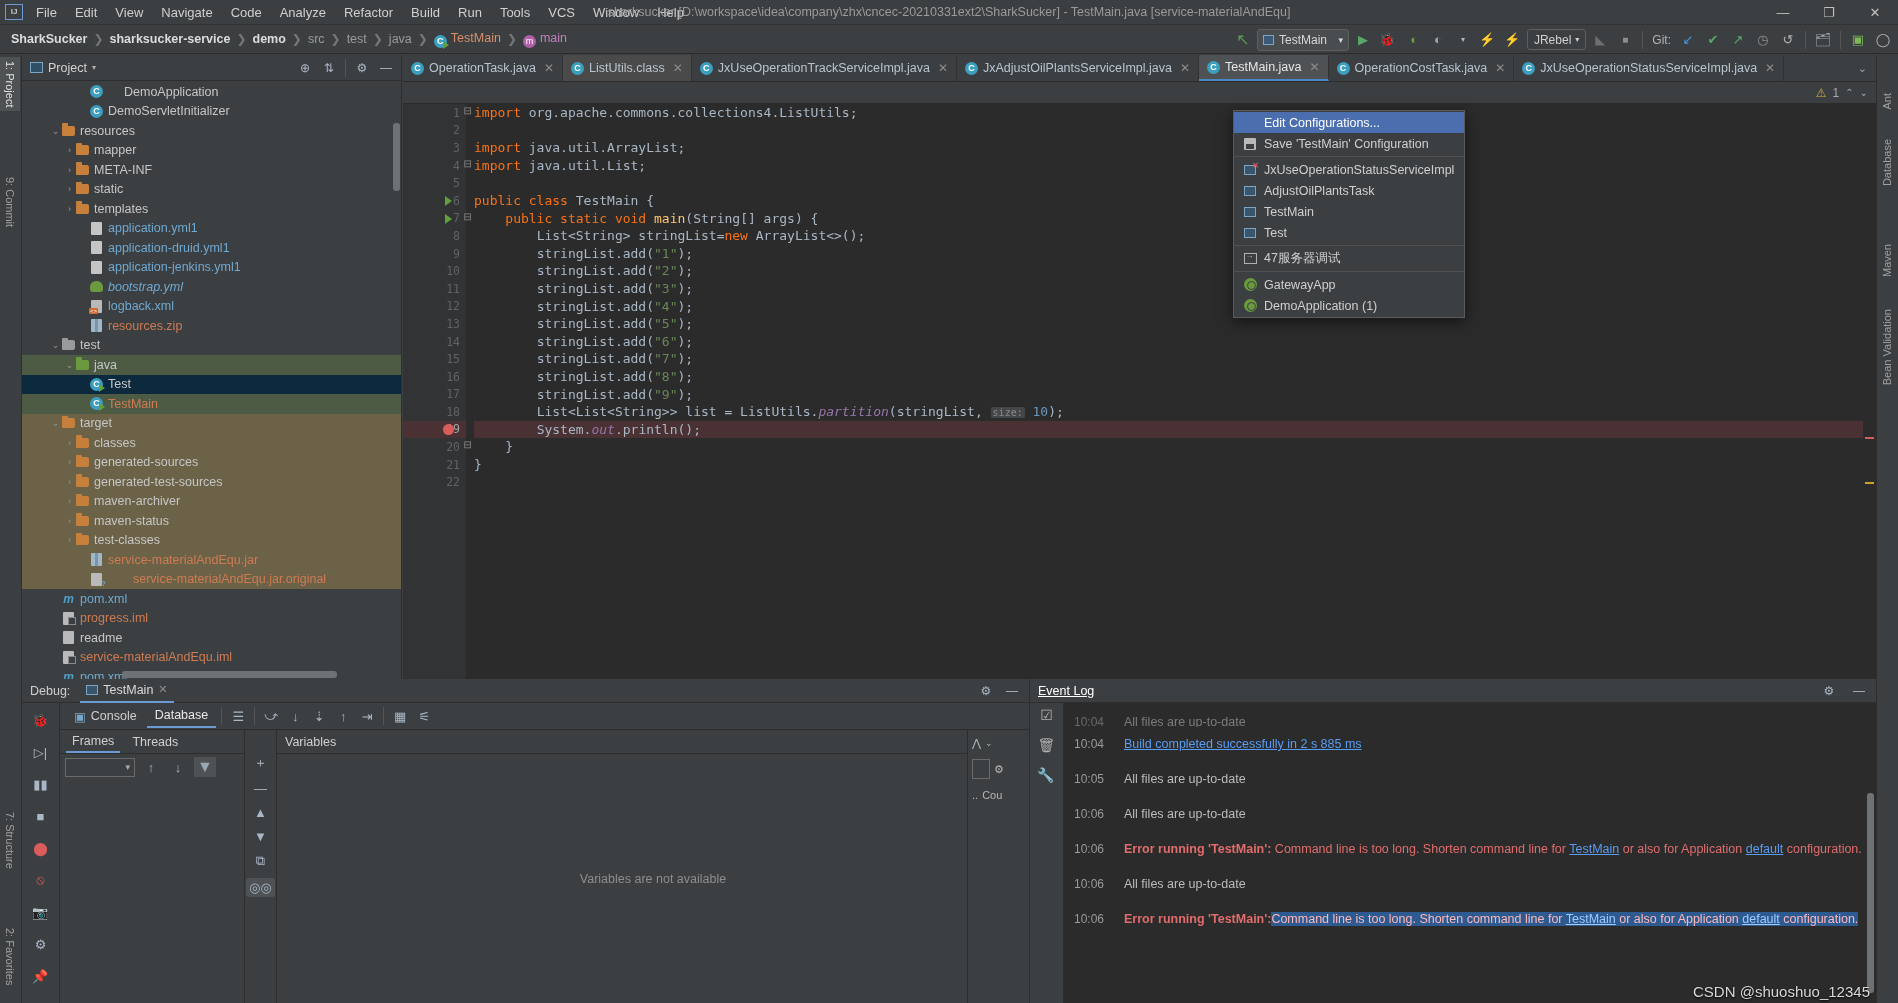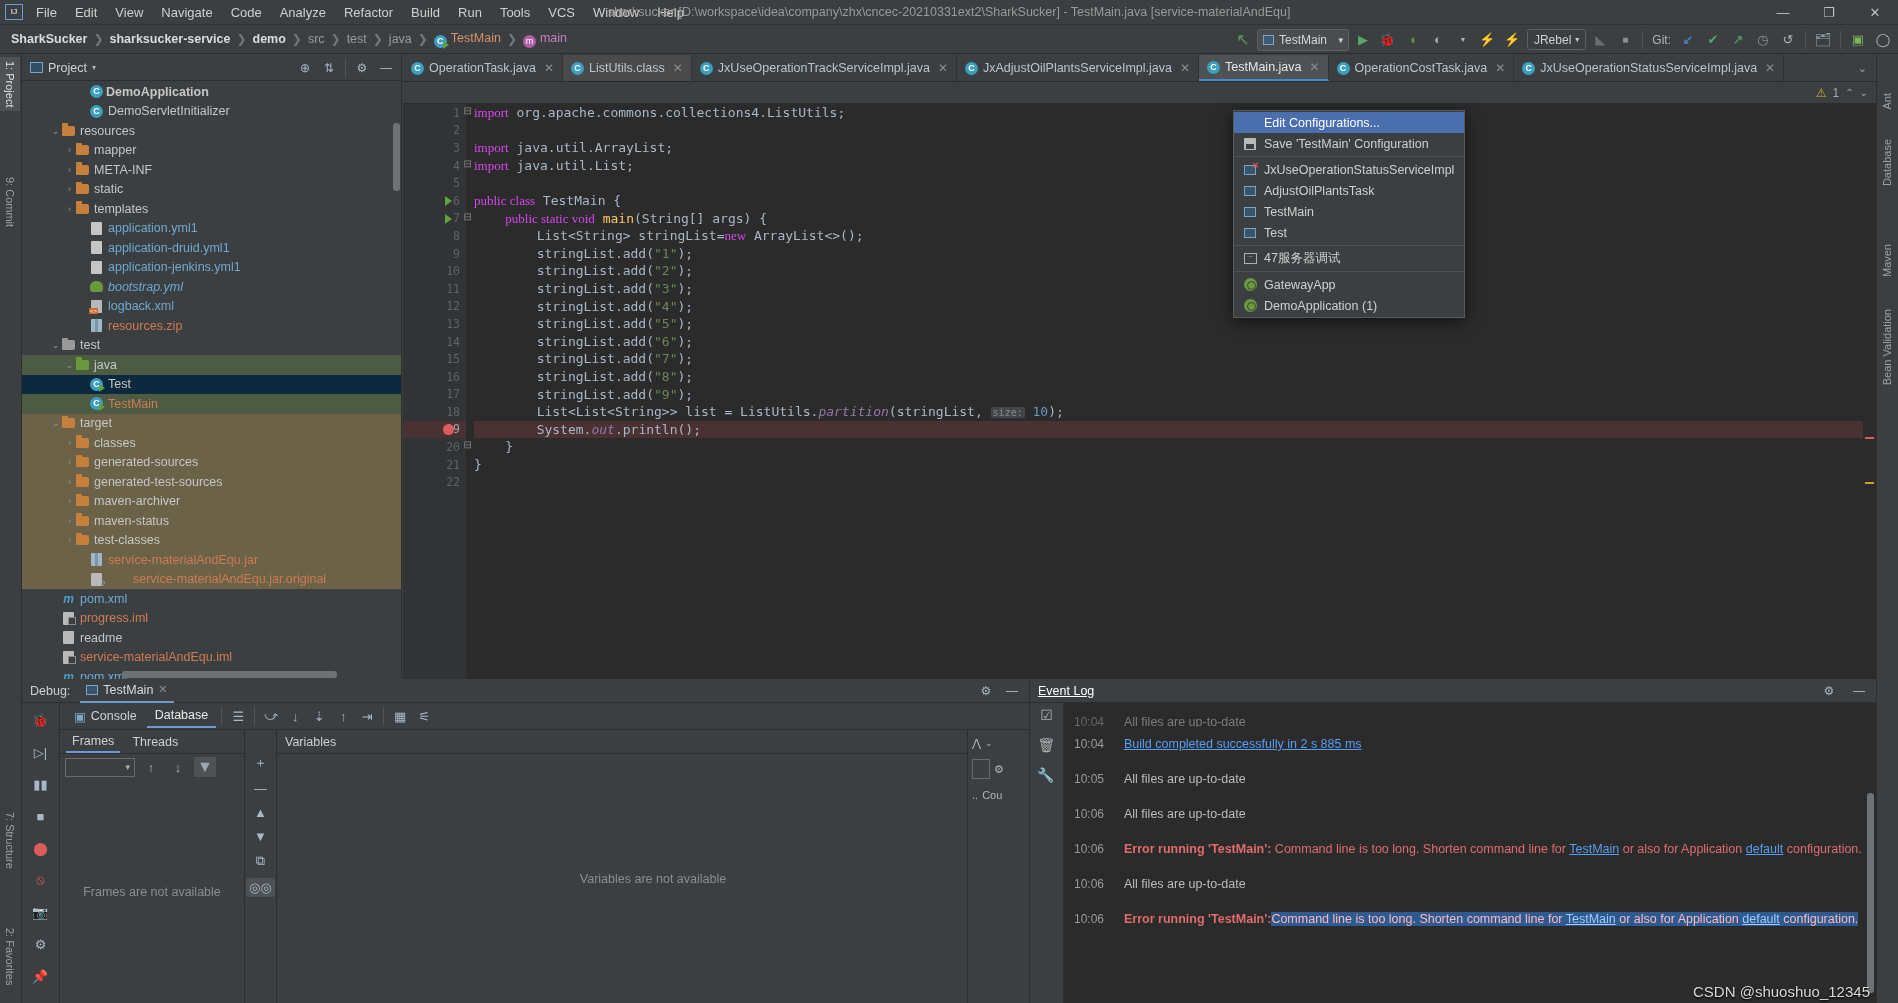--- a/index.html
+++ b/index.html
@@ -128,21 +128,21 @@
   .code-wrap { flex:1; position:relative; overflow:hidden; background:#2b2b2b; display:flex; }
   .gutter { width:63px; background:#313335; flex:none; position:relative; }
   .gline { height:17.6px; display:flex; align-items:center; justify-content:flex-end;
     padding-right:6px; font-size:11.5px; color:#606366;
     font-family:"DejaVu Sans Mono", monospace; }
   .gline.cur { color:#a4a3a3; }
   .codearea { flex:1; position:relative; padding-left:8px; }
   .cline { height:17.6px; font-size:13px; font-family:"DejaVu Sans Mono", monospace;
     color:#a9b7c6; white-space:pre; line-height:17.6px; }
   .cline.bphl { background:#4a3133; }
-  .k { color:#d946ef;font-family:Liberation Serif, serif; }
+  .k { color:#f97316; }
   .s { color:#6a8759; }
   .n { color:#6897bb; }
   .f { color:#ffc66d; }
   .i { color:#9876aa; font-style:italic; }
   .p { color:#a9b7c6; }
   .hint { background:#43474a; color:#888; font-size:10px; padding:0 2px; border-radius:2px; }
   .bpdot { position:absolute; width:11px; height:11px; border-radius:50%; background:#db5c5c; }
   .runarrow { position:absolute; width:0; height:0; border-left:7px solid #62a03f;
     border-top:5px solid transparent; border-bottom:5px solid transparent; }
   .foldmk { position:absolute; font-size:10px; color:#8a8a8a; }
@@ -360,21 +360,21 @@
         </div>
       </div>
       <div class="tree" id="tree">
 
       <div class="row">
             <span style="width: 56px; flex: 0 0 auto;"></span>
             <span class="arw"></span>
             <span class="ic">
               <span class="cls">C</span>
             </span>
-            <span class="t-norm" style="padding-left: 2px; font-weight: bold;">DemoApplication</span>
+            <span class="t-norm" style="padding-left: 20px;">DemoApplication</span>
           </div>
           <div class="row">
             <span style="width: 56px; flex: 0 0 auto;"></span>
             <span class="arw"></span>
             <span class="ic">
               <span class="cls">C</span>
             </span>
             <span class="t-norm" style="padding-left: 4px;">DemoServletInitializer</span>
           </div>
           <div class="row">
@@ -837,21 +837,20 @@
                 <div class="subtabs">
                   <span class="stab act">Frames</span>
                   <span class="stab">Threads</span>
                 </div>
                 <div class="fr-tools">
                   <div class="combo">▾</div>
                   <span class="tbtn">↑</span>
                   <span class="tbtn">↓</span>
                   <span class="filt" style="color:#9aa7b0;">▼</span>
                 </div>
-                <div class="fr-empty">Frames are not available</div>
               </div>
               <div class="varcol">
                 <div class="vi">＋</div>
                 <div class="vi">—</div>
                 <div class="vi">▲</div>
                 <div class="vi">▼</div>
                 <div class="vi">⧉</div>
                 <div class="vi" style="background:#4e5254;padding:2px 3px;border-radius:3px;">◎◎</div>
               </div>
               <div class="vars">

